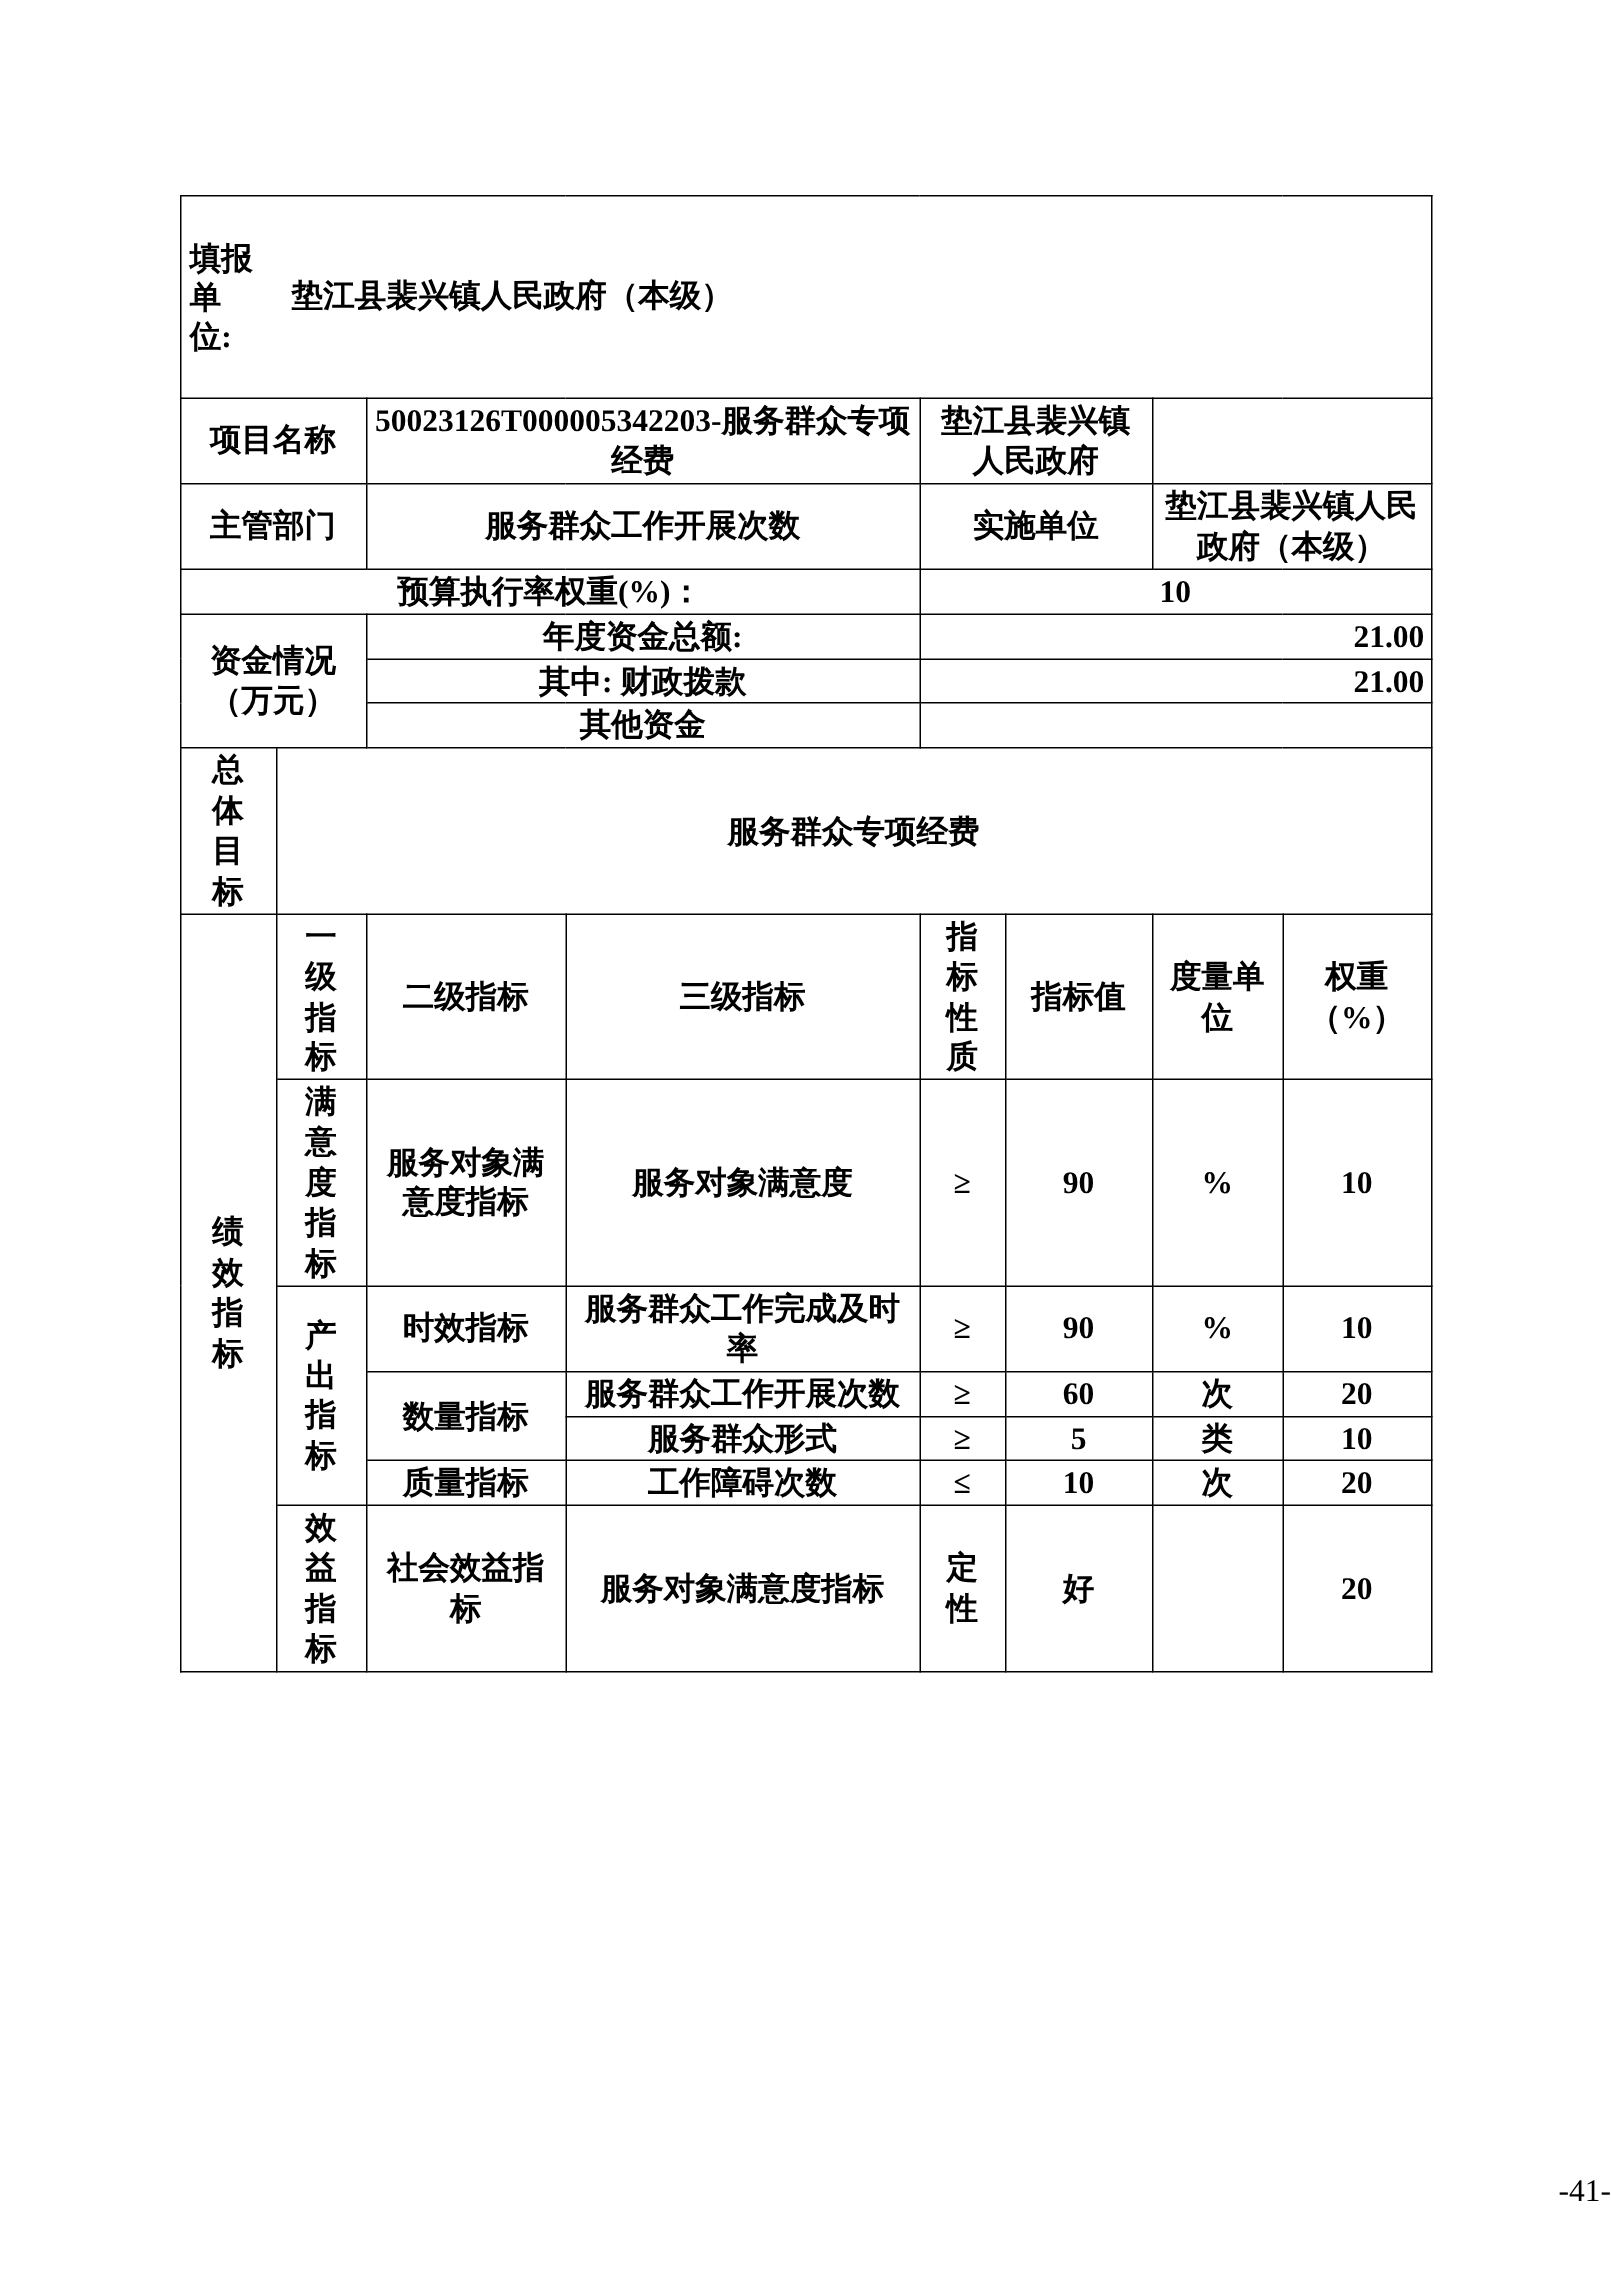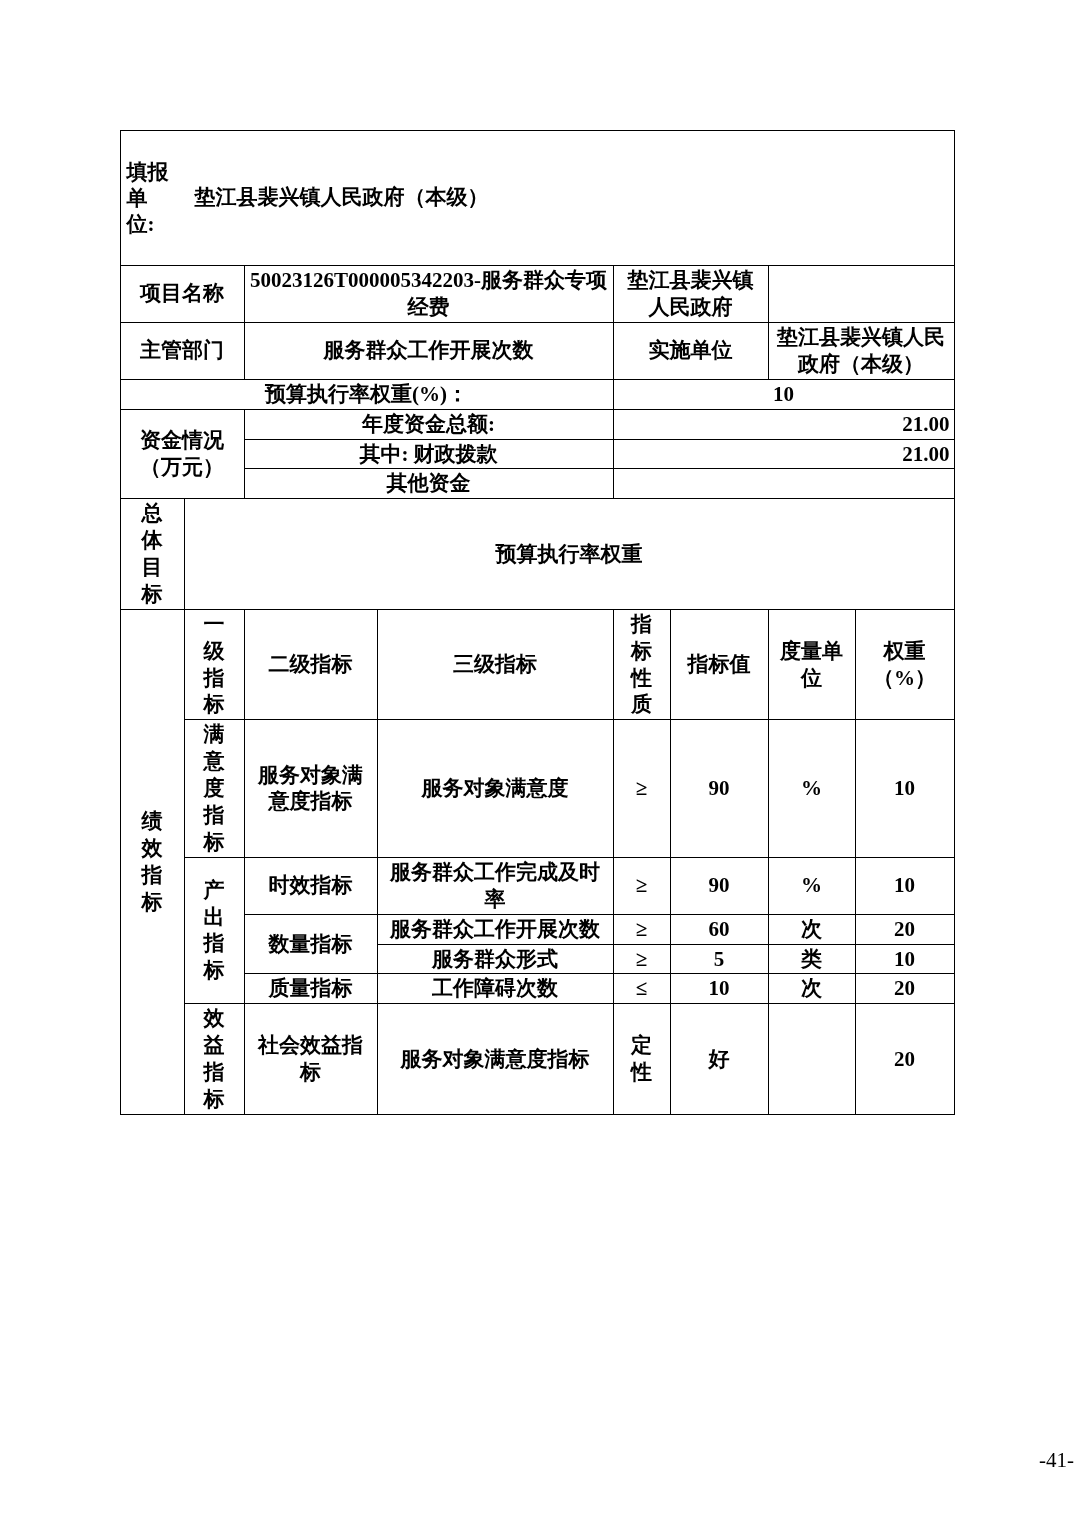--- a/index.html
+++ b/index.html
@@ -120,21 +120,21 @@
     <tr class="h-fund">
       <td colspan="2" class="c">其他资金</td>
       <td colspan="4" class="r"></td>
     </tr>
 
     <tr class="h-goal">
       <td class="v">总
 体
 目
 标</td>
-      <td colspan="7" class="l">预算执行率权重</td>
+      <td colspan="7" class="l">服务群众专项经费</td>
     </tr>
 
     <tr class="h-header">
       <td rowspan="7" class="v perf-side">绩
 效
 指
 标</td>
       <td class="v">一
 级
 指

